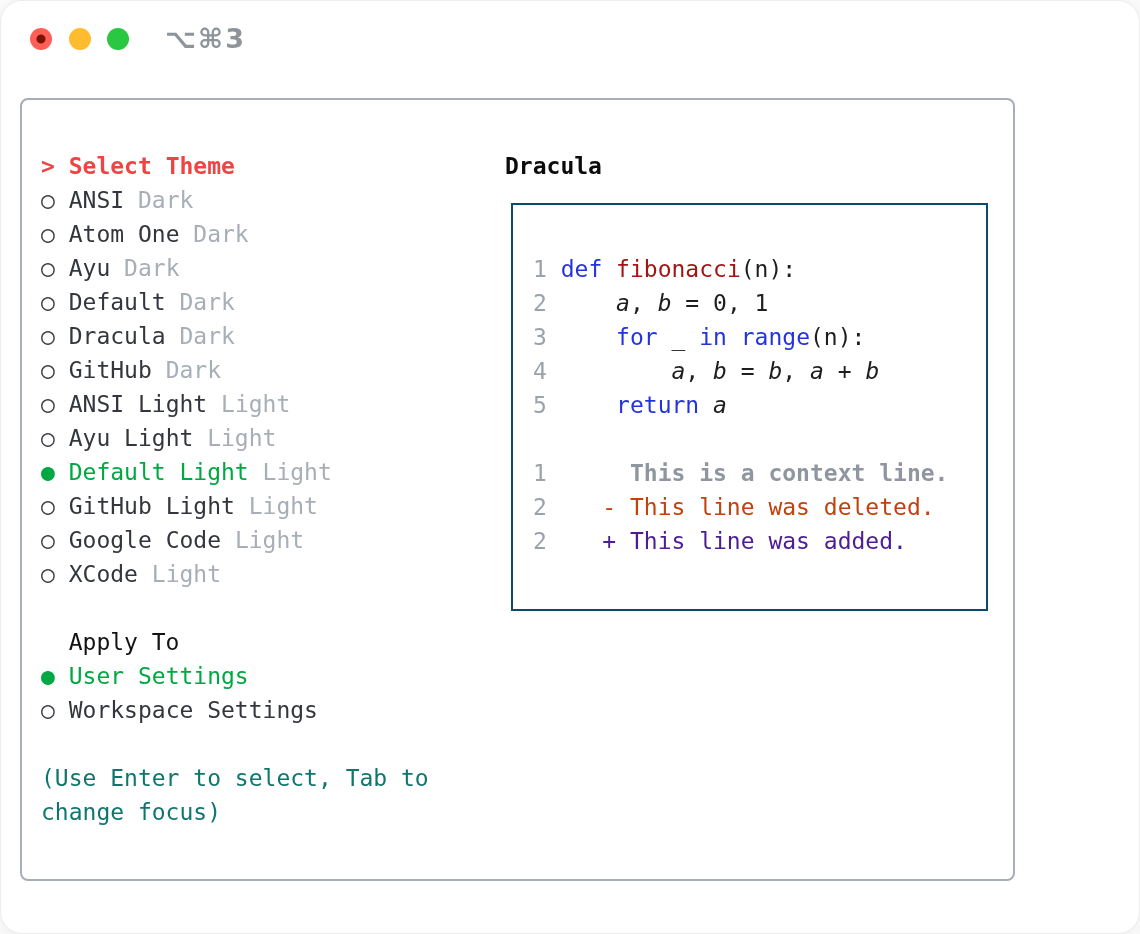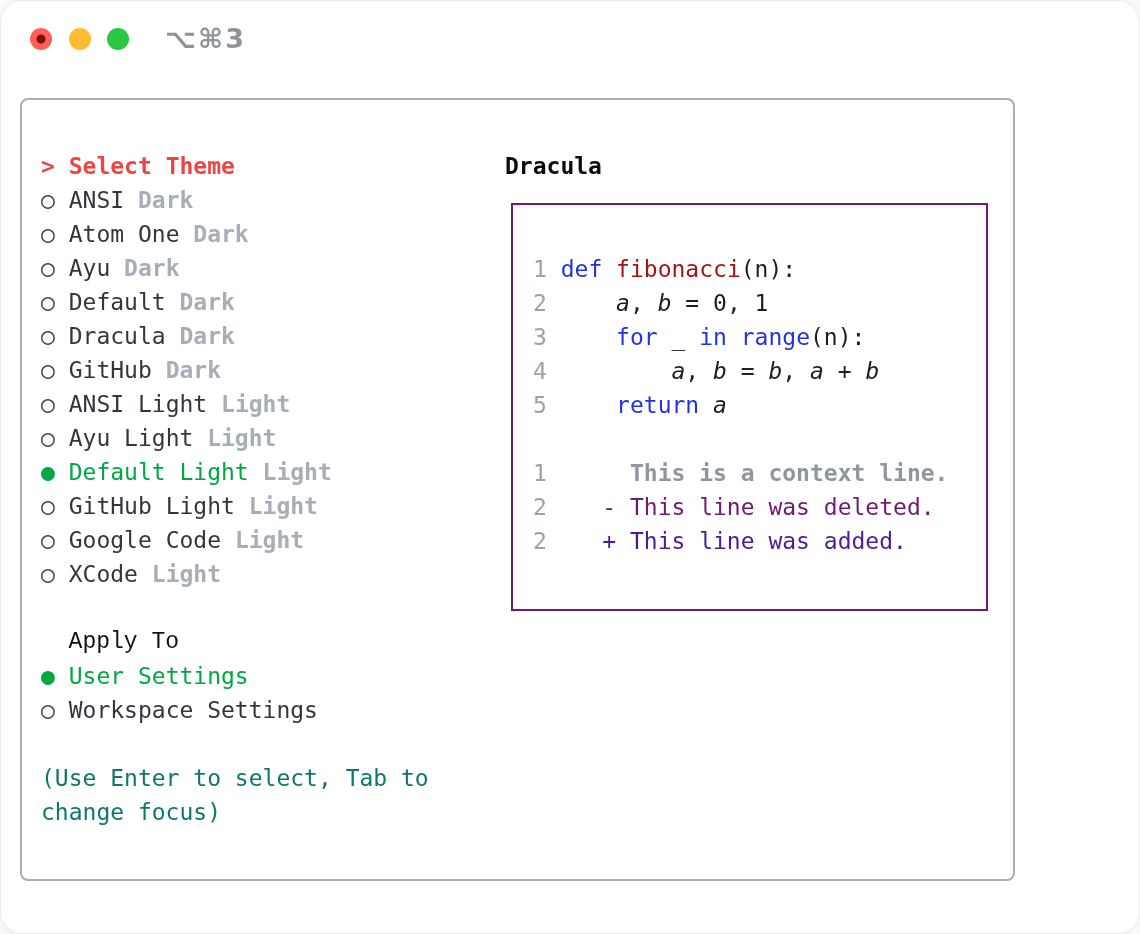--- a/index.html
+++ b/index.html
@@ -17,38 +17,38 @@
   .win-title{position:absolute;left:164px;top:22px;font-family:"DejaVu Sans",sans-serif;
              font-size:27px;line-height:32px;font-weight:600;color:#8f949b;letter-spacing:2px;}
   
   .panel{position:absolute;left:19px;top:97px;width:995px;height:783px;
          border:2px solid #a6aeb8;border-radius:8px;box-sizing:border-box;
          background:#ffffff;}
   .left-col{position:absolute;left:19px;top:49px;font-size:23px;line-height:34px;
             white-space:pre;color:#33373d;}
   .left-col .line{height:34px;}
   .hdr{font-weight:bold;color:#ef4444;}
-  .muted{color:#a7aeb8;font-weight:bold;}
+  .muted{color:#a7aeb8;}
   .sel{color:#00a843;}
   .ring{color:#3f444b;}
-  .apply-title{color:#111214;font-family:Liberation Mono, monospace;}
+  .apply-title{color:#111214;}
   .help{white-space:normal;width:420px;color:#0f766e;line-height:34px;}
   
   .preview-title{position:absolute;left:483px;top:49px;font-size:23px;line-height:34px;
                  font-weight:bold;color:#0c0c0c;}
   .preview-box{position:absolute;left:489px;top:103px;width:477px;height:408px;
-               border:2px solid #701a75;box-sizing:border-box;background:#fff;}
+               border:2px solid #0c4a6e;box-sizing:border-box;background:#fff;}
   .code{padding:47px 0 0 20px;font-size:23px;line-height:34px;white-space:pre;color:#1e1e1e;}
   .code .line{height:34px;}
   .lineno{color:#9aa2ac;}
   .kw{color:#2433e0;}
   .fn{color:#a31515;}
   .var{font-style:italic;}
   .ctx{color:#8f969f;font-weight:bold;}
-  .del{color:#701a75;}
+  .del{color:#c2410c;}
   .add{color:#4c1d95;}
 </style>
 </head>
 <body>
 
 <div class="window">
 
   <div class="titlebar">
     <div class="light close"></div>
     <div class="light min"></div>

